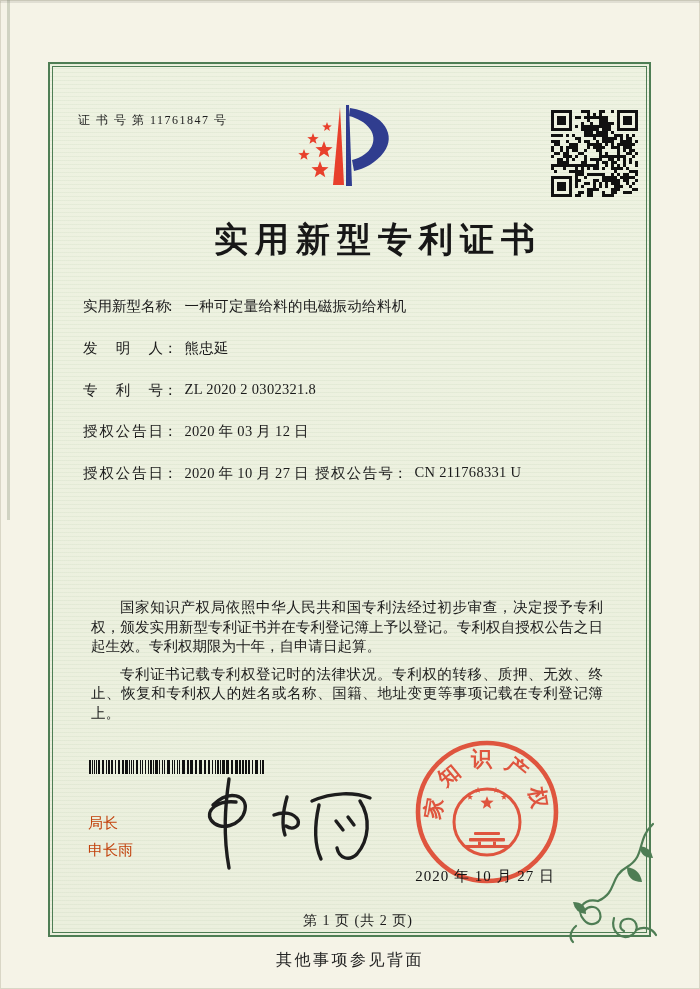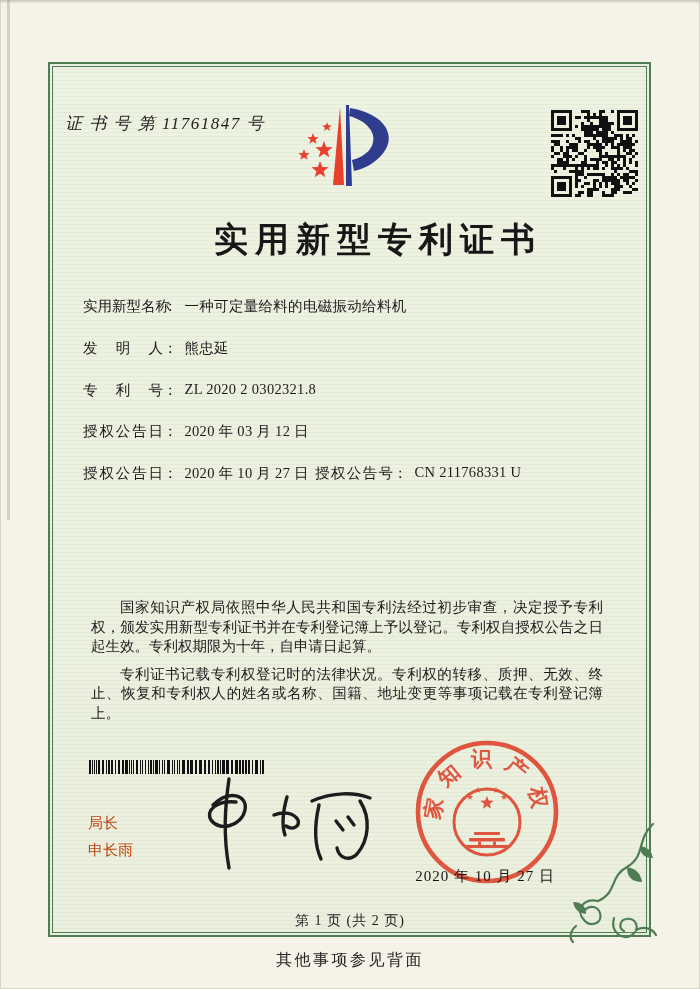--- a/index.html
+++ b/index.html
@@ -18,40 +18,40 @@
   }
   .frame{
     position:absolute;left:48px;top:62px;width:603px;height:875px;box-sizing:border-box;
     border:2px solid #4e7d54;
     background:
       repeating-linear-gradient(180deg, rgba(120,160,110,.08) 0 1px, rgba(0,0,0,0) 1px 4px),
       linear-gradient(#eef2e1,#ebefdd);
   }
   .frame-inner-line{position:absolute;inset:2px;border:1px solid #4e7d54;pointer-events:none;}
   .abs{position:absolute;}
-  .cert-no{left:65px;top:112px;font-size:17px;letter-spacing:1.5px;color:#1e1e1e;font-style:italic;}
+  .cert-no{left:78px;top:112px;font-size:12px;letter-spacing:1.5px;color:#1e1e1e;}
   .logo{left:280px;top:102px;width:145px;height:100px;}
   .qr{left:551px;top:110px;width:87px;height:87px;}
   .title{left:50px;width:656px;top:217px;text-align:center;font-size:34px;font-weight:bold;
          letter-spacing:7px;color:#171717;}
   .fields{left:83px;top:297px;width:545px;font-size:14.5px;color:#1b1b1b;}
   .frow{height:41.8px;position:relative;white-space:nowrap;}
   .flabel{display:inline-block;width:80px;text-align:justify;text-align-last:justify;vertical-align:top;}
   .fcolon{display:inline-block;margin-right:7px;vertical-align:top;}
   .fvalue{display:inline-block;vertical-align:top;letter-spacing:.3px;}
   .pair2{position:absolute;left:232px;top:0;white-space:nowrap;}
   .pair2 .flabel{width:78px;}
   .paras{left:83px;top:590px;width:528px;font-size:14.5px;line-height:19.5px;text-align:justify;color:#1b1b1b;}
   .paras p{margin:8px;text-indent:2em;}
   .barcode{left:89px;top:760px;width:178px;height:14px;}
   .officer{left:88px;top:810px;font-size:15px;line-height:27px;color:#c2410c;}
   .sig{left:195px;top:773px;width:185px;height:102px;}
   .seal{left:412px;top:737px;width:150px;height:150px;opacity:.93;}
   .seal-date{left:399px;top:867px;width:172px;text-align:center;font-size:15px;color:#151515;letter-spacing:1px;}
-  .page-num{left:50px;width:600px;top:912px;text-align:center;font-size:14px;color:#1b1b1b;letter-spacing:1px;}
+  .page-num{left:50px;width:600px;top:912px;text-align:center;font-size:14px;color:#1b1b1b;letter-spacing:1px;padding-left:8px;}
   .ornament{left:556px;top:822px;width:112px;height:122px;}
   .footer-note{left:50px;width:600px;top:950px;text-align:center;font-size:16px;letter-spacing:2.5px;color:#242424;}
 </style>
 </head>
 <body>
 
 <div class="page">
 
   <div class="frame">
     <div class="frame-inner-line"></div>

